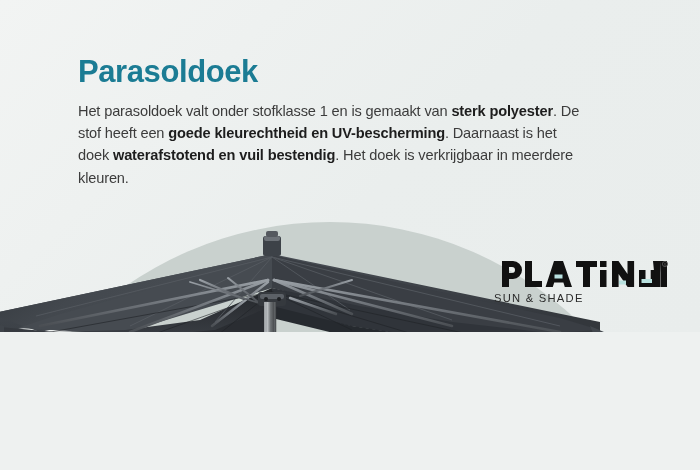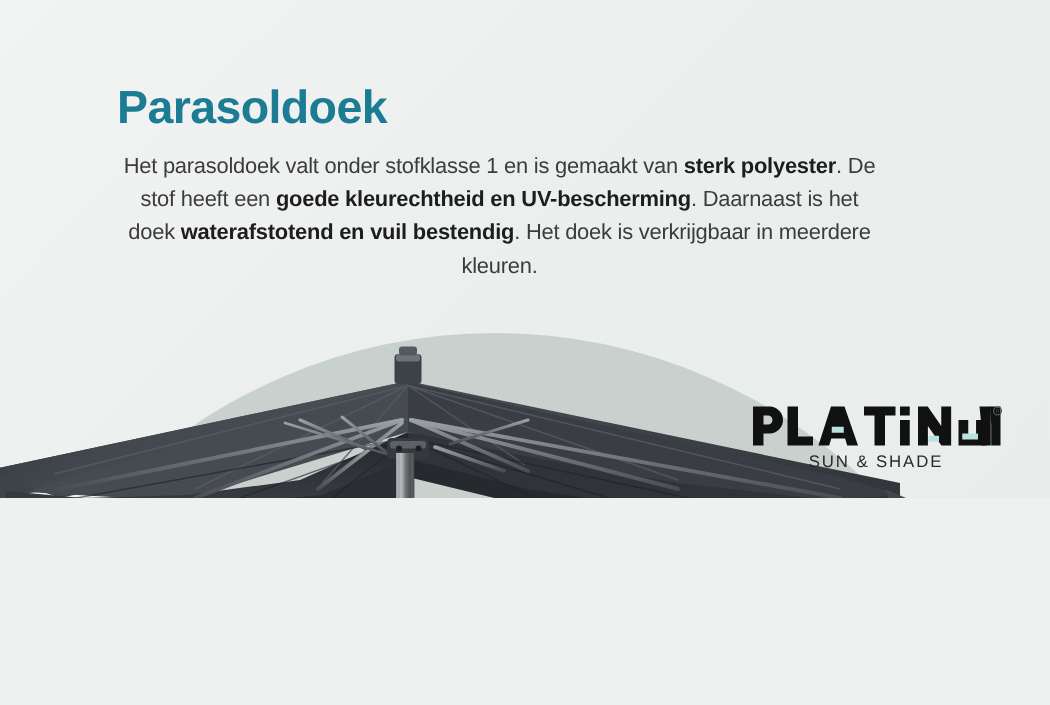--- a/index.html
+++ b/index.html
@@ -43,33 +43,31 @@
     line-height:1.05;
     margin-bottom:11px;
   }
 
   .body-copy {
     font-size:14.6px;
     line-height:1.53;
     color:#3c3c3c;
     letter-spacing:-0.15px;
     max-width:510px;
-    text-align:center;
   }
   .body-copy b { font-weight:bold; color:#1d1d1d; }
 
   
   .umbrella { position:absolute; left:0; top:222px; width:700px; height:248px; }
   .umbrella svg { display:block; width:700px; height:248px; }
 
   
   .logo {
     position:absolute;
-    right:26px; bottom:18px;
-    text-align:center;
+    right:26px; bottom:28px;
     width:180px;
   }
   .logo-mark {
     position:relative;
     display:block;
     height:30px;
   }
   .logo-mark svg { display:block; margin:0 auto; }
   .logo-sub {
     font-size:11.2px;

